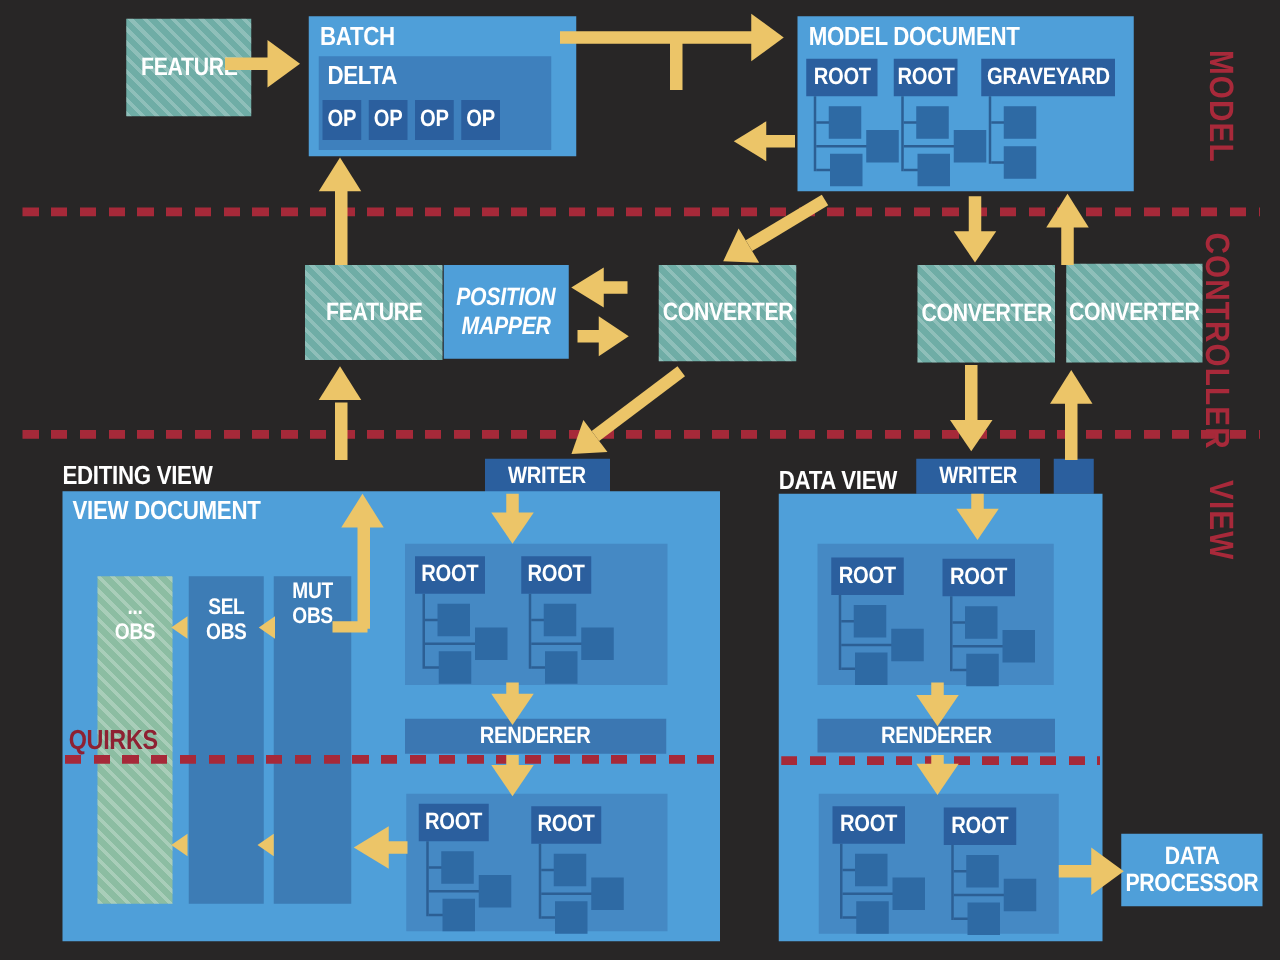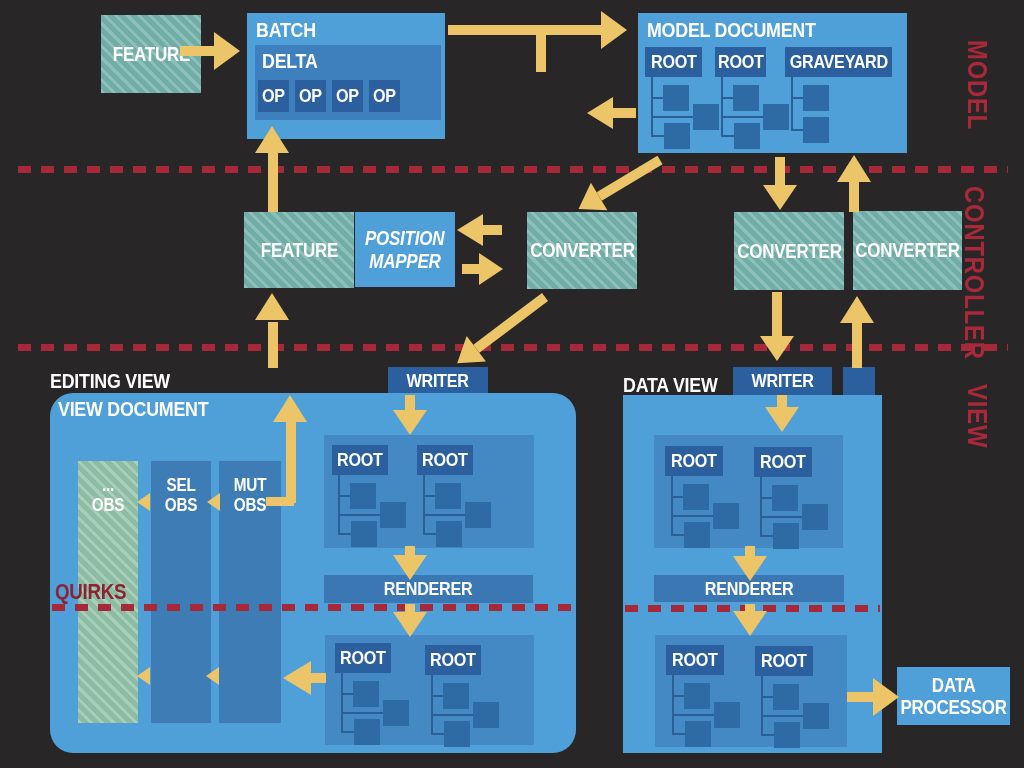--- a/index.html
+++ b/index.html
@@ -65,21 +65,21 @@
   <div class="abs rdash" style="left:18px;top:344px;width:990px;"></div>
 
   <div class="abs vlabel" style="left:961px;top:40px;">MODEL</div>
   <div class="abs vlabel" style="left:958px;top:186px;">CONTROLLER</div>
   <div class="abs vlabel" style="left:961px;top:384px;">VIEW</div>
 
   <div class="abs teal ctr" style="left:77px;top:15px;width:100px;height:78px;">
     <span class="lbl f20">FEATURE</span>
   </div>
 
-  <div class="abs blight" style="left:247px;top:13px;width:198px;height:126px;">
+  <div class="abs blight" style="left:247px;top:13px;width:198px;height:112px;padding-left:16px;">
     <span class="abs lblL f21" style="left:9px;top:5px;">BATCH</span>
     <div class="abs" style="left:8px;top:32px;width:186px;height:75px;background:#3e80bd;">
       <span class="abs lblL f21" style="left:7px;top:4px;">DELTA</span>
       <div class="abs bdark ctr" style="left:3px;top:35px;width:31px;height:32px;">
           <span class="lbl f19">OP</span>
         </div>
       <div class="abs bdark ctr" style="left:40px;top:35px;width:31px;height:32px;">
           <span class="lbl f19">OP</span>
         </div>
       <div class="abs bdark ctr" style="left:77px;top:35px;width:31px;height:32px;">
@@ -147,37 +147,37 @@
   </div>
   <div class="abs teal ctr" style="left:829px;top:211px;width:109px;height:79px;">
     <span class="lbl f20">CONVERTER</span>
   </div>
 
   <span class="abs lblL f21" style="left:50px;top:369px;">EDITING VIEW</span>
   <div class="abs bdark ctr" style="left:388px;top:367px;width:100px;height:28px;">
     <span class="lbl f19">WRITER</span>
   </div>
 
-  <div class="abs blight" style="left:50px;top:393px;width:526px;height:360px;border-radius:23px;">
+  <div class="abs blight" style="left:50px;top:393px;width:526px;height:360px;">
     <span class="abs lblL f21" style="left:8px;top:4px;">VIEW DOCUMENT</span>
 
     <div class="abs green" style="left:28px;top:68px;width:60px;height:262px;">
       <div class="ctr two" style="width:100%;margin-top:14px;flex-direction:column;">
         <span class="lbl f18">...</span>
         <span class="lbl f18">OBS</span>
       </div>
     </div>
     <div class="abs bcol" style="left:101px;top:68px;width:60px;height:262px;">
       <div class="ctr two" style="width:100%;margin-top:14px;flex-direction:column;text-align:right;">
         <span class="lbl f18">SEL</span>
         <span class="lbl f18">OBS</span>
       </div>
     </div>
     <div class="abs bcol" style="left:169px;top:68px;width:62px;height:262px;">
-      <div class="ctr two" style="width:100%;margin-top:14px;flex-direction:column;justify-content:center;">
+      <div class="ctr two" style="width:100%;margin-top:1px;flex-direction:column;justify-content:center;">
         <span class="lbl f18">MUT</span>
         <span class="lbl f18">OBS</span>
       </div>
     </div>
 
     <span class="abs lblL quirks" style="left:5px;top:186px;">QUIRKS</span>
     <div class="abs rdash" style="left:2px;top:211px;width:522px;"></div>
 
     <div class="abs bmed" style="left:274px;top:42px;width:210px;height:113px;">
       <div class="tree" style="left:8px;top:10px;">

